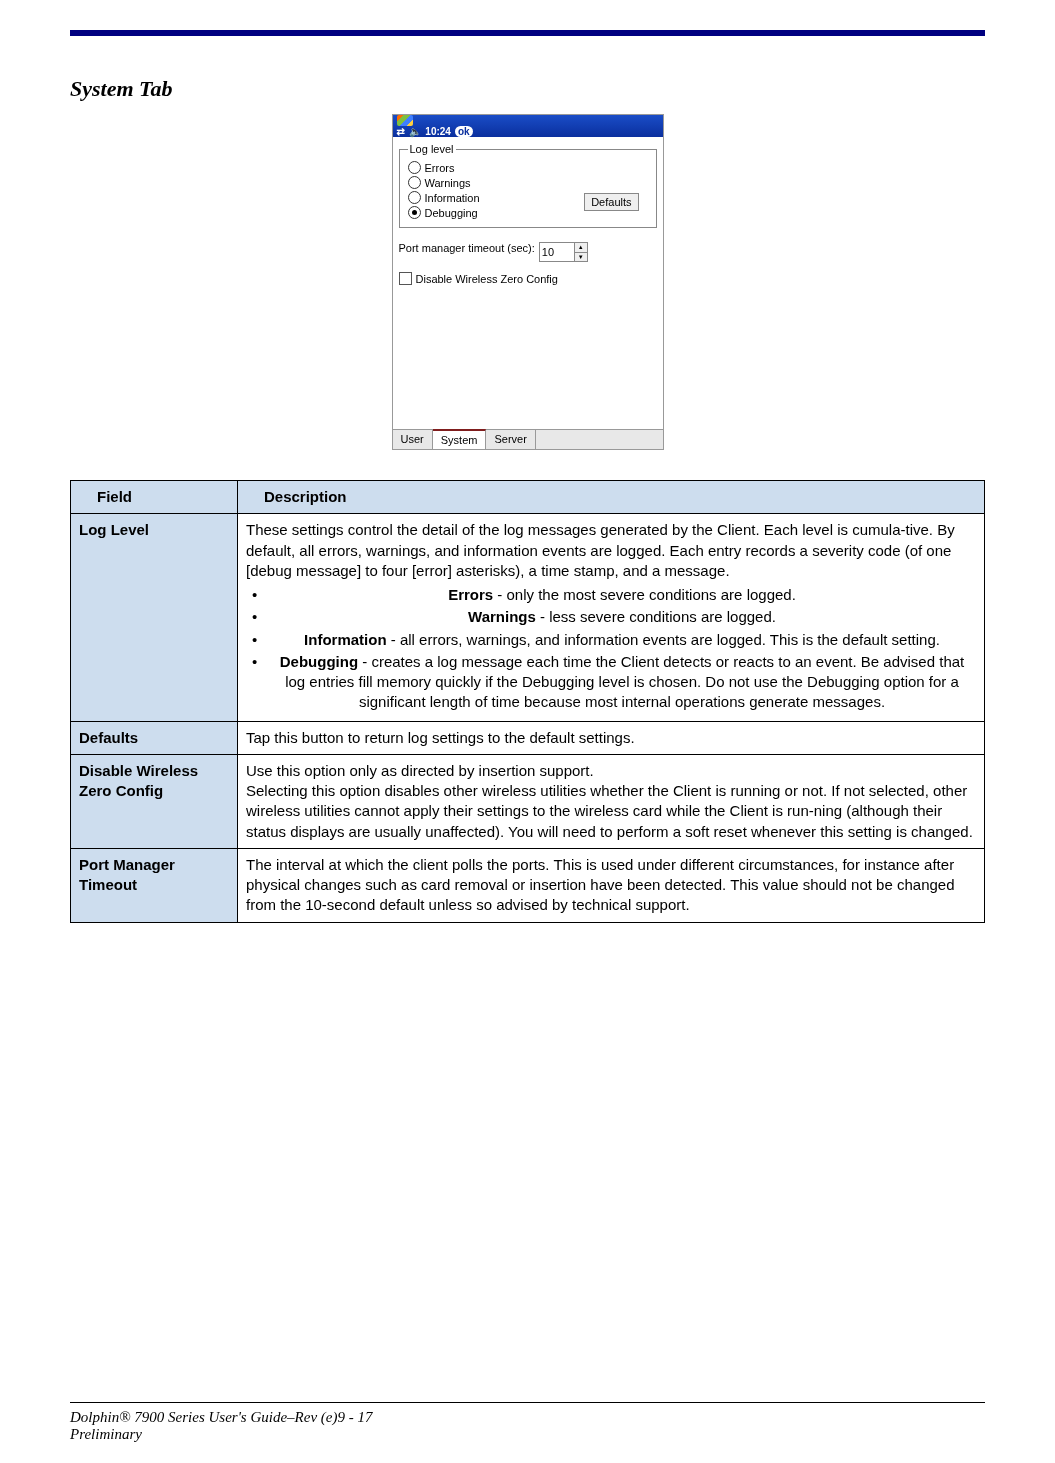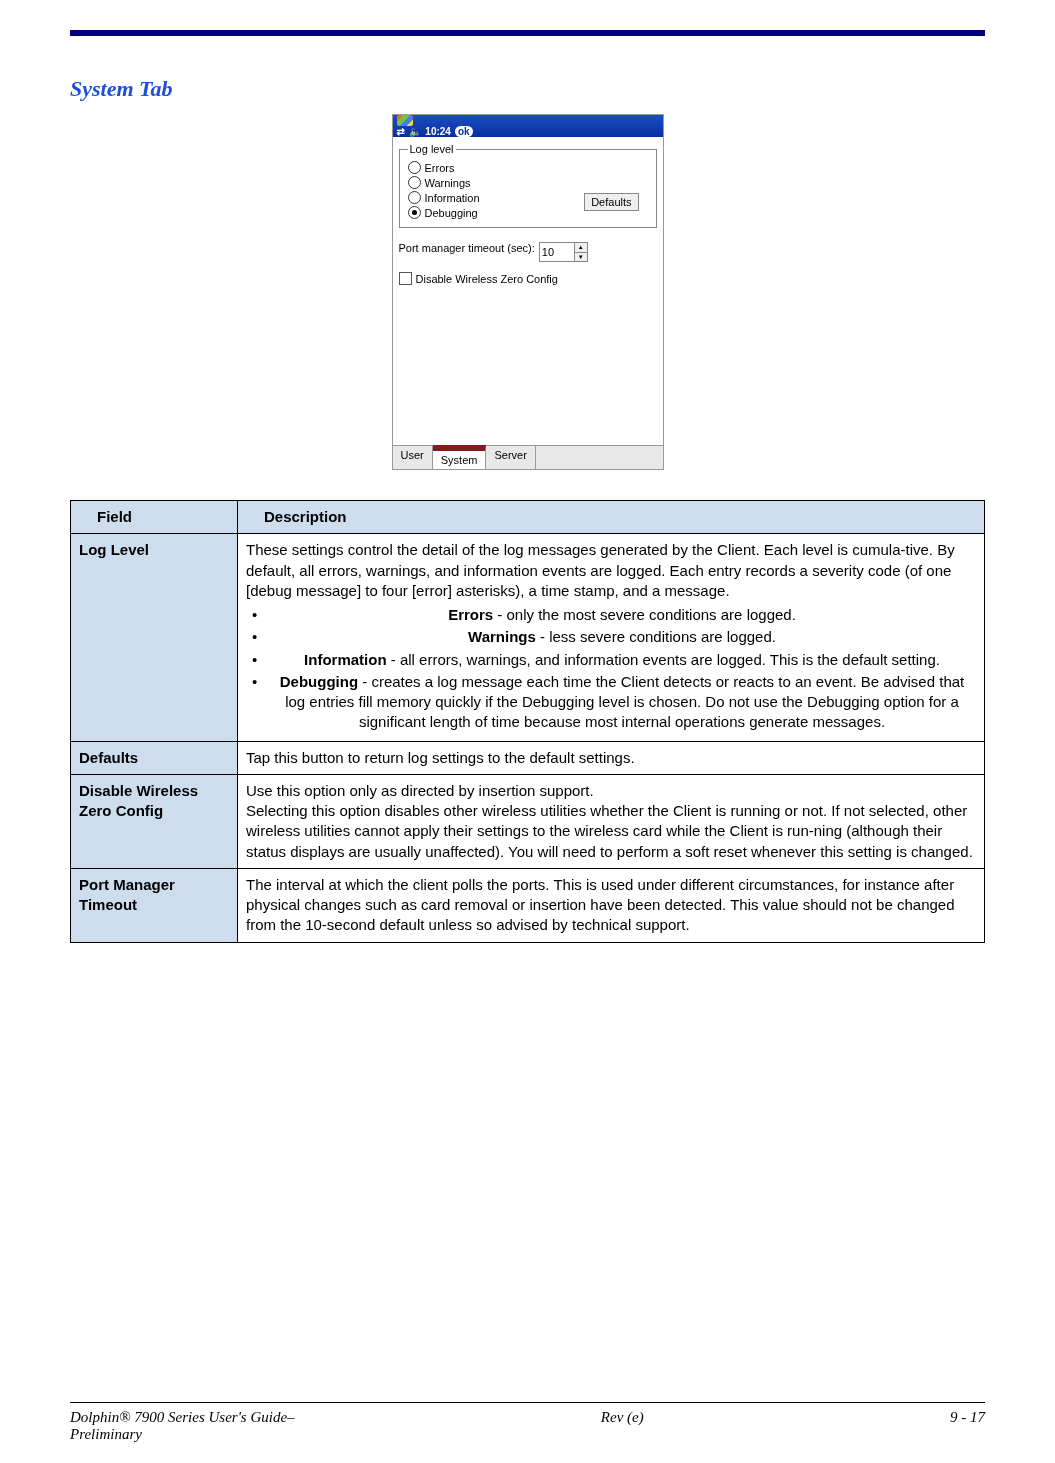--- a/index.html
+++ b/index.html
@@ -21,21 +21,21 @@
     height: 6px;
     background: #000080;
     margin: 0 0 40px 0;
   }
   .section-title {
     font-family: "Times New Roman", Times, serif;
     font-style: italic;
     font-weight: bold;
     font-size: 22px;
     margin: 0 0 12px 0;
-    color: #1d4ed8;
+    color: #000000;
   }
   .intro {
     font-size: 15px;
     margin: 0 0 18px 0;
   }
 
   
   .shot-wrap {
     display: flex;
     justify-content: center;
@@ -179,31 +179,31 @@
   .chk {
     width: 11px;
     height: 11px;
     border: 1px solid #555;
     background: #fff;
   }
   .shot .tabs {
     border-top: 1px solid #999;
     display: flex;
     background: #e8e8e8;
-    margin-top: 16px;
+    margin-top: 0;
   }
   .shot .tabs .tab {
     padding: 3px 8px;
     border-right: 1px solid #999;
     font-size: 11px;
     background: #e8e8e8;
   }
   .shot .tabs .tab.active {
     background: #fff;
-    border-top: 6px solid #7f1d1d;
+    border-top: 2px solid #7f1d1d;
     margin-top: -1px;
   }
 
   
   table.desc {
     border-collapse: collapse;
     width: 100%;
     font-size: 15px;
     line-height: 1.35;
   }
@@ -246,21 +246,21 @@
     position: absolute;
     bottom: 20px;
     left: 70px;
     right: 70px;
     border-top: 1px solid #000;
     padding-top: 6px;
     font-family: "Times New Roman", Times, serif;
     font-style: italic;
     font-size: 15px;
     display: flex;
-    justify-content: space-between;
+    justify-content: flex-start;
   }
 </style>
 </head>
 <body>
 
 <div class="page">
   <div class="top-rule"></div>
 
   <h2 class="section-title">System Tab</h2>
 

